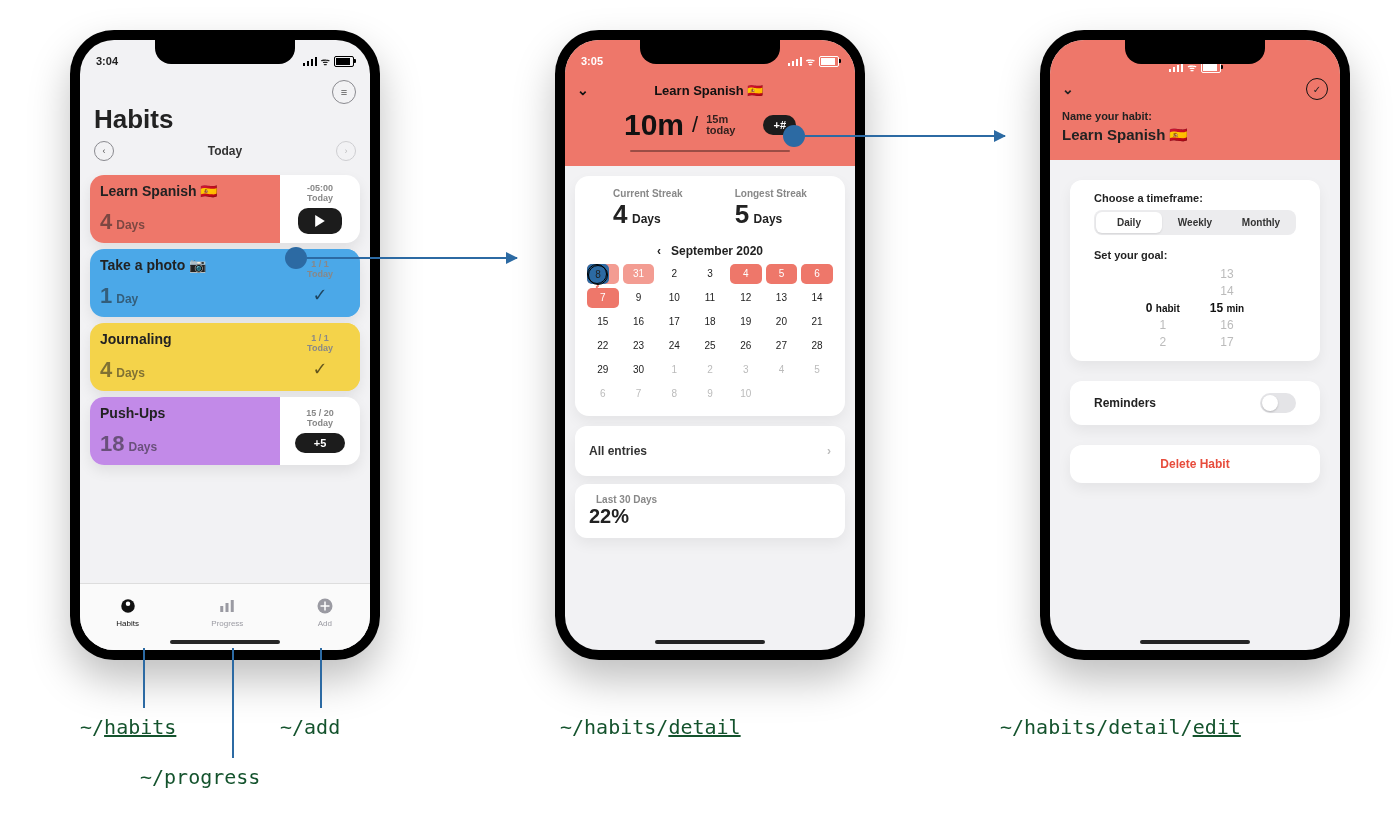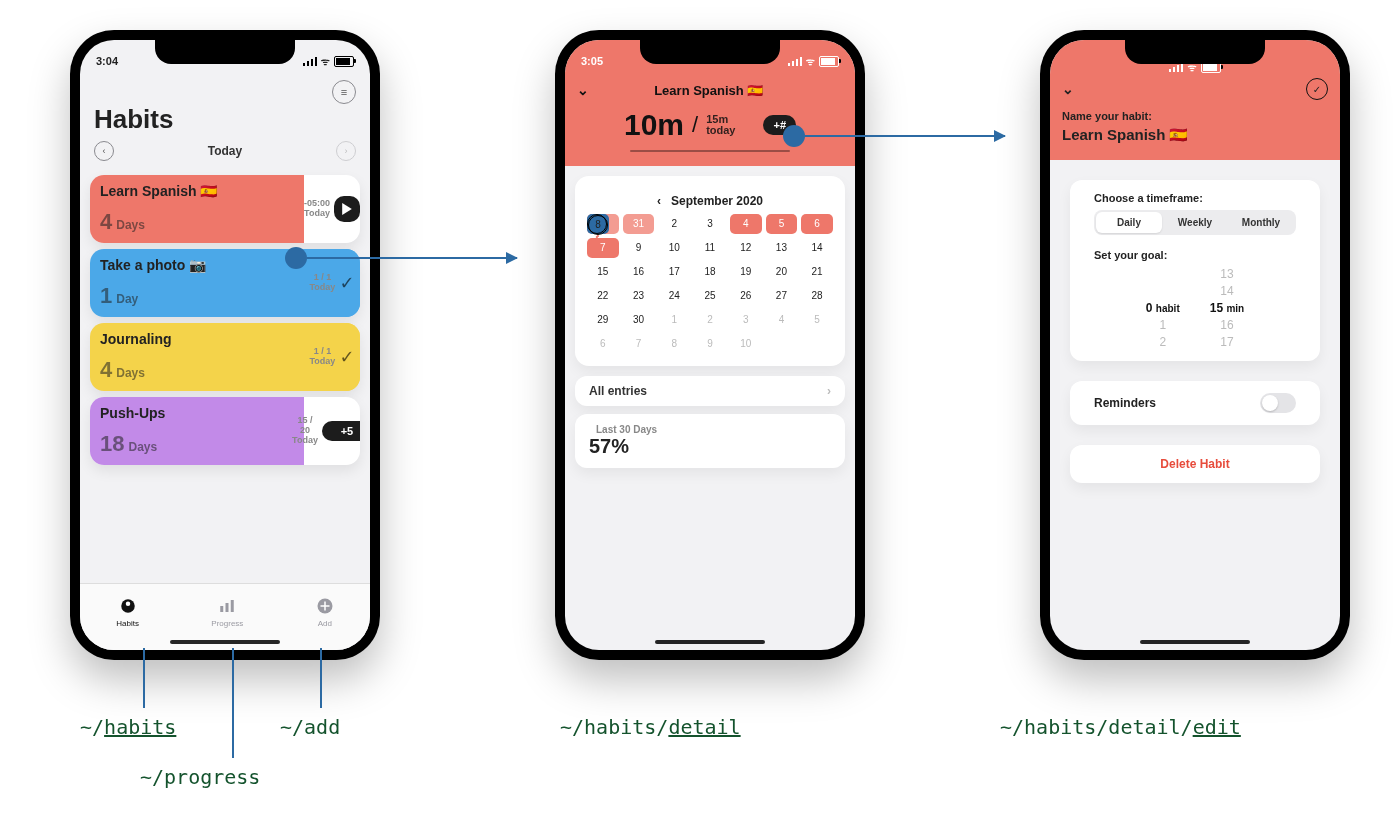--- a/index.html
+++ b/index.html
@@ -69,21 +69,21 @@
   .title-lg{font-size:26px;font-weight:800;padding:0 14px 4px;}
   .datebar{display:flex;align-items:center;justify-content:space-between;padding:2px 14px 8px;}
   .chev{width:18px;height:18px;border:1.5px solid #8a8a8f;border-radius:50%;display:flex;align-items:center;justify-content:center;font-size:9px;color:#555;}
   .chev.dim{opacity:.35;}
   .datebar span{font-size:12px;font-weight:600;color:#333;}
   .card{
     margin:6px 10px;background:#fff;border-radius:14px;display:flex;overflow:hidden;
     box-shadow:0 6px 14px rgba(0,0,0,.08);
   }
   .card .left{flex:1;padding:8px 10px;}
-  .card .right{width:56px;display:flex;align-items:center;justify-content:center;gap:4px;}
+  .card .right{width:80px;display:flex;flex-direction:column;align-items:center;justify-content:center;gap:4px;}
   .card .name{font-size:14px;font-weight:600;}
   .card .streak{display:flex;align-items:baseline;gap:4px;margin-top:10px;}
   .card .streak b{font-size:22px;font-weight:800;opacity:.55;}
   .card .streak span{font-size:12px;font-weight:700;opacity:.55;}
   .card .meta{font-size:9px;font-weight:600;color:#888;text-align:center;line-height:1.1;}
   .pill{background:var(--pill-dark);color:#fff;border-radius:14px;padding:4px 10px;font-size:11px;font-weight:700;min-width:30px;text-align:center;}
   .play{width:44px;height:26px;background:var(--pill-dark);border-radius:10px;display:flex;align-items:center;justify-content:center;}
   .play svg{width:12px;height:12px;fill:#fff;}
   .check{font-size:18px;color:rgba(0,0,0,.6);}
   .c-coral .left{background:var(--coral);}
@@ -135,21 +135,21 @@
   .cal-head{display:flex;align-items:center;justify-content:center;gap:10px;font-size:12px;font-weight:700;margin:6px 0;}
   .cal-head .nav{font-size:12px;color:#222;font-weight:800;}
   .cal{display:grid;grid-template-columns:repeat(7,1fr);gap:4px;font-size:10px;text-align:center;}
   .cal div{height:20px;line-height:20px;border-radius:5px;}
   .cal .dim{color:#bbb;}
   .cal .hl{background:var(--coral);color:#fff;}
   .cal .hl-l{background:var(--coral-light);color:#fff;}
   .cal .today{border:1.5px solid #000;border-radius:50%;width:18px;height:18px;line-height:18px;margin:0 auto;}
   .cal .dot::after{content:"•";display:block;color:var(--coral);font-size:8px;line-height:4px;}
   .row-link{
-    margin:8px 10px;background:#fff;border-radius:12px;padding:8px 14px;
+    margin:8px 10px;background:#fff;border-radius:12px;padding:18px 14px;
     display:flex;justify-content:space-between;align-items:center;font-size:12px;font-weight:600;
     box-shadow:0 6px 14px rgba(0,0,0,.06);color:#333;
   }
   .row-link .arr{color:#bbb;}
   .stat-card{margin:0 10px;background:#fff;border-radius:12px;padding:10px 14px;box-shadow:0 6px 14px rgba(0,0,0,.06);}
   .stat-card .lab{font-size:10px;color:#888;font-weight:600;padding-left:7px;}
   .stat-card .pct{font-size:20px;font-weight:800;}
 
   
   .p3{left:1040px;top:30px;}
@@ -328,20 +328,30 @@
               <span>15m</span><br><span>today</span>
             </span>
             <span style="width:12px"></span>
             <span class="pill-sm">+#</span>
           </div>
           <div class="divider"></div>
         </div>
       </div>
 
       <div class="panel">
+        <div class="streaks" id="streaks">
+            <div>
+              <div class="lbl">Current Streak</div>
+              <div class="val"><b>4</b> <span>Days</span></div>
+            </div>
+            <div>
+              <div class="lbl">Longest Streak</div>
+              <div class="val"><b>5</b> <span>Days</span></div>
+            </div>
+          </div>
         <div class="cal-head">
           <span class="nav">‹</span>
           <span>September 2020</span>
         </div>
         <div class="cal" id="cal">
             <div class="hl-l">30</div>
             <div class="hl-l">31</div>
             <div class="dot">1</div>
             <div class="">2</div>
             <div class="">3</div>
@@ -387,21 +397,21 @@
           </div>
       </div>
 
       <div class="row-link">
         <span>All entries</span>
         <span class="arr">›</span>
       </div>
 
       <div class="stat-card">
         <div class="lab">Last 30 Days</div>
-        <div class="pct">57%</div>
+        <div class="pct">22%</div>
       </div>
       <div class="home-ind"></div>
     </div>
   </div>
 
   <div class="phone p3">
     <div class="screen">
       <div class="notch"></div>
       <div style="background:var(--coral);">
         <div class="status">

